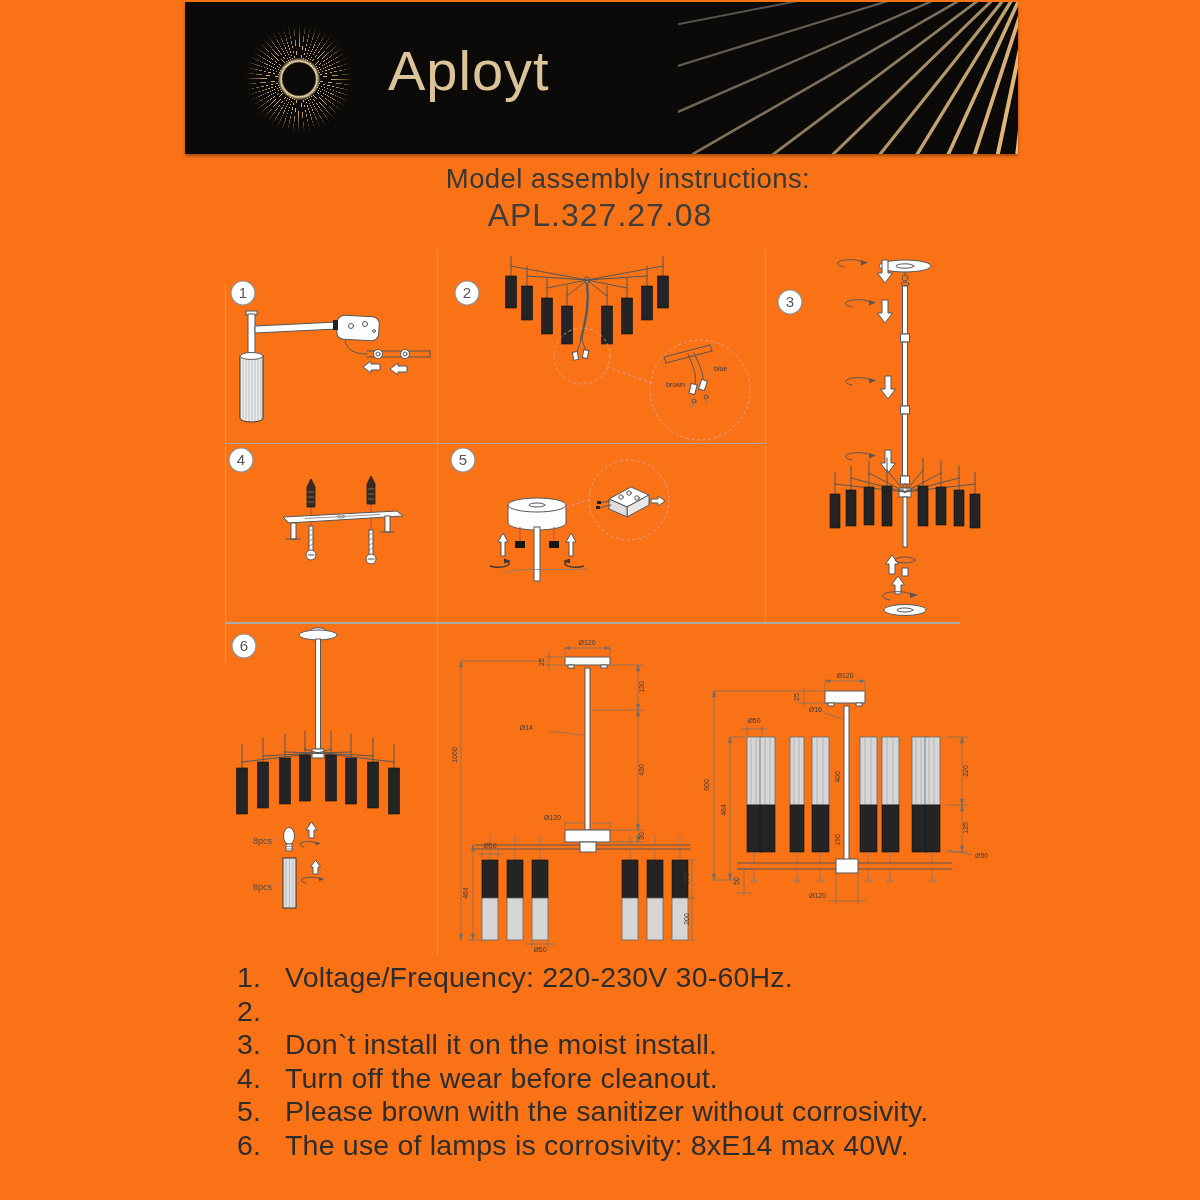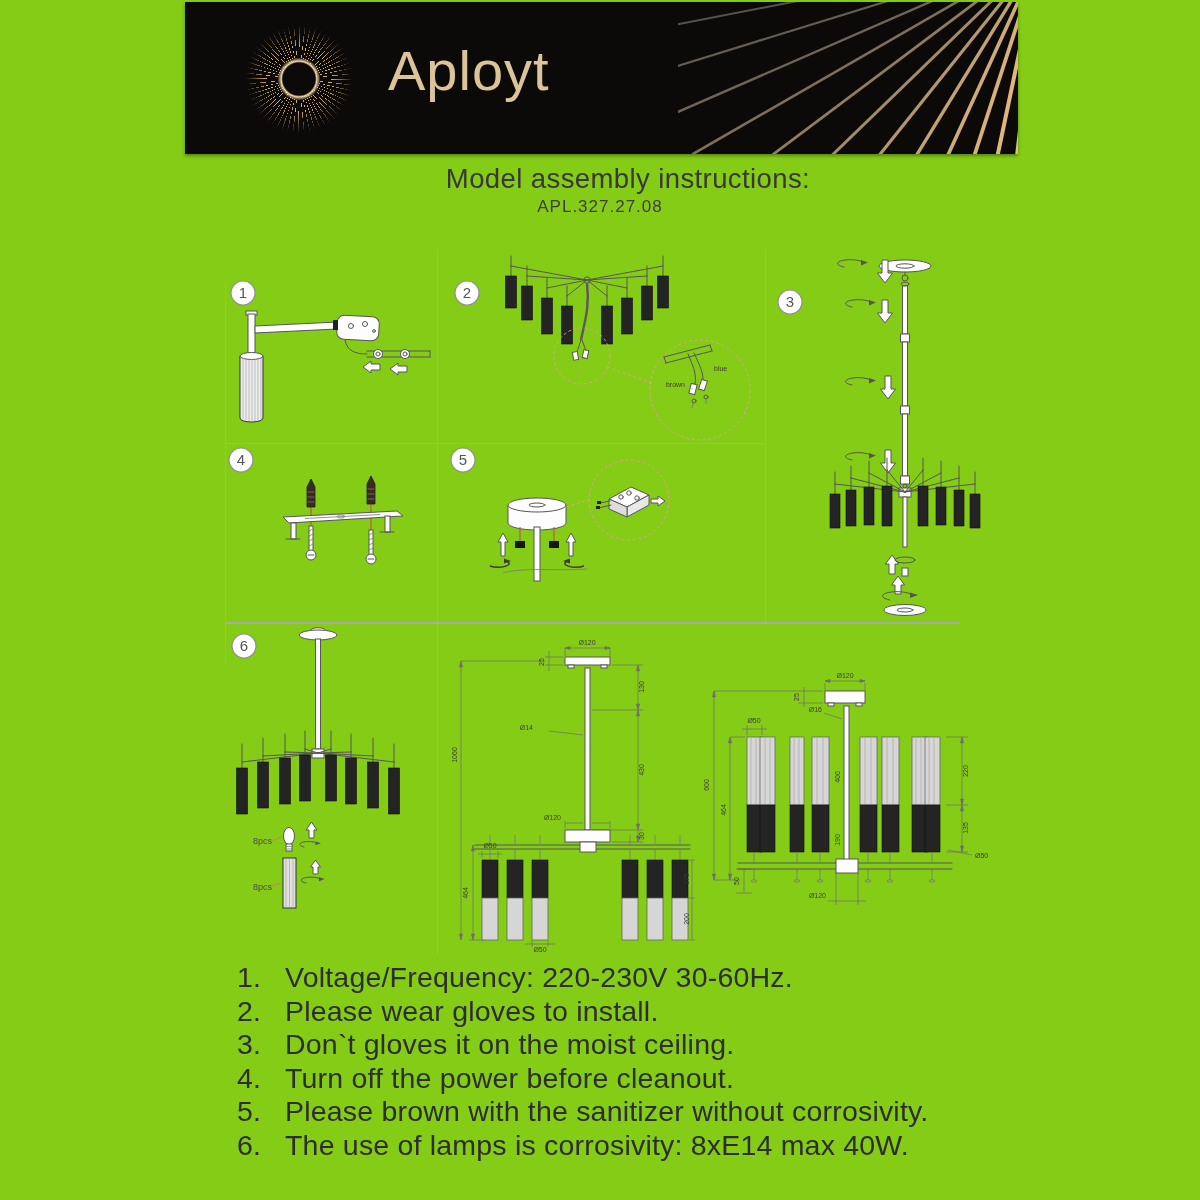--- a/index.html
+++ b/index.html
@@ -1,33 +1,33 @@
 <!DOCTYPE html>
 <html><head>
 <meta charset="utf-8">
 <style>
   html,body{margin:0;padding:0;background:#fff;}
-  .page{position:relative;width:1200px;height:1200px;background:#84cc16;overflow:hidden;
+  .page{position:relative;width:1200px;height:1200px;background:#f97316;overflow:hidden;
         font-family:"Liberation Sans",sans-serif;}
   
   .banner{position:absolute;left:185px;top:2px;width:833px;height:152px;background:#0c0a08;
           overflow:hidden;box-shadow:0 2px 3px rgba(0,0,0,.35);}
   .sunburst{position:absolute;left:38px;top:1px;width:152px;height:152px;border-radius:50%;
     background:
       radial-gradient(circle, rgba(12,10,8,0) 0 30%, rgba(12,10,8,.55) 41%, #0c0a08 50%),
       radial-gradient(circle, #0c0a08 0 15%, rgba(248,222,172,.95) 16.5%, rgba(12,10,8,0) 20%),
       repeating-conic-gradient(#d3ab72 0deg 0.9deg, rgba(12,10,8,0) 0.9deg 6deg);}
   .brand{position:absolute;left:203px;top:36px;font-size:56px;font-weight:400;
          color:#dcc49a;letter-spacing:1px;}
   .rays{position:absolute;right:0;top:0;}
   
   .title1{position:absolute;left:0;top:163px;width:1200px;text-align:center;
           font-size:27.5px;color:#383838;letter-spacing:.4px;margin-left:28px;}
   .title2{position:absolute;left:0;top:197px;width:1200px;text-align:center;
-          font-size:17px;color:#3d3d3d;letter-spacing:1px;}
+          font-size:32px;color:#3d3d3d;letter-spacing:1px;}
   
   .gl{position:absolute;background:#aaa;}
   
   .panel{position:absolute;}
   svg .ln{stroke:#565656;stroke-width:1;fill:none;stroke-linecap:round;}
   svg .ln2{stroke:#7a7a7a;stroke-width:.8;fill:none;}
   svg .fw{fill:#fdfdfd;stroke:#565656;stroke-width:1;}
   svg .dk{fill:#242424;stroke:#101010;stroke-width:.6;}
   svg .gl2{fill:#d6d6d6;stroke:#666;stroke-width:.8;}
   svg .rd{stroke:#c2504a;stroke-width:1.1;fill:none;}
@@ -683,29 +683,28 @@
     </g>
   </svg>
 
   <div class="list">
     <div class="row">
       <span class="n">1.</span>
       <span class="t">Voltage/Frequency: 220-230V 30-60Hz.</span>
     </div>
     <div class="row">
       <span class="n">2.</span>
-      <span class="t">Please wear gloves to install.</span>
     </div>
     <div class="row">
       <span class="n">3.</span>
-      <span class="t">Don`t gloves it on the moist ceiling.</span>
+      <span class="t">Don`t install it on the moist install.</span>
     </div>
     <div class="row">
       <span class="n">4.</span>
-      <span class="t">Turn off the power before cleanout.</span>
+      <span class="t">Turn off the wear before cleanout.</span>
     </div>
     <div class="row">
       <span class="n">5.</span>
       <span class="t">Please brown with the sanitizer without corrosivity.</span>
     </div>
     <div class="row">
       <span class="n">6.</span>
       <span class="t">The use of lamps is corrosivity: 8xE14 max 40W.</span>
     </div>
   </div>

